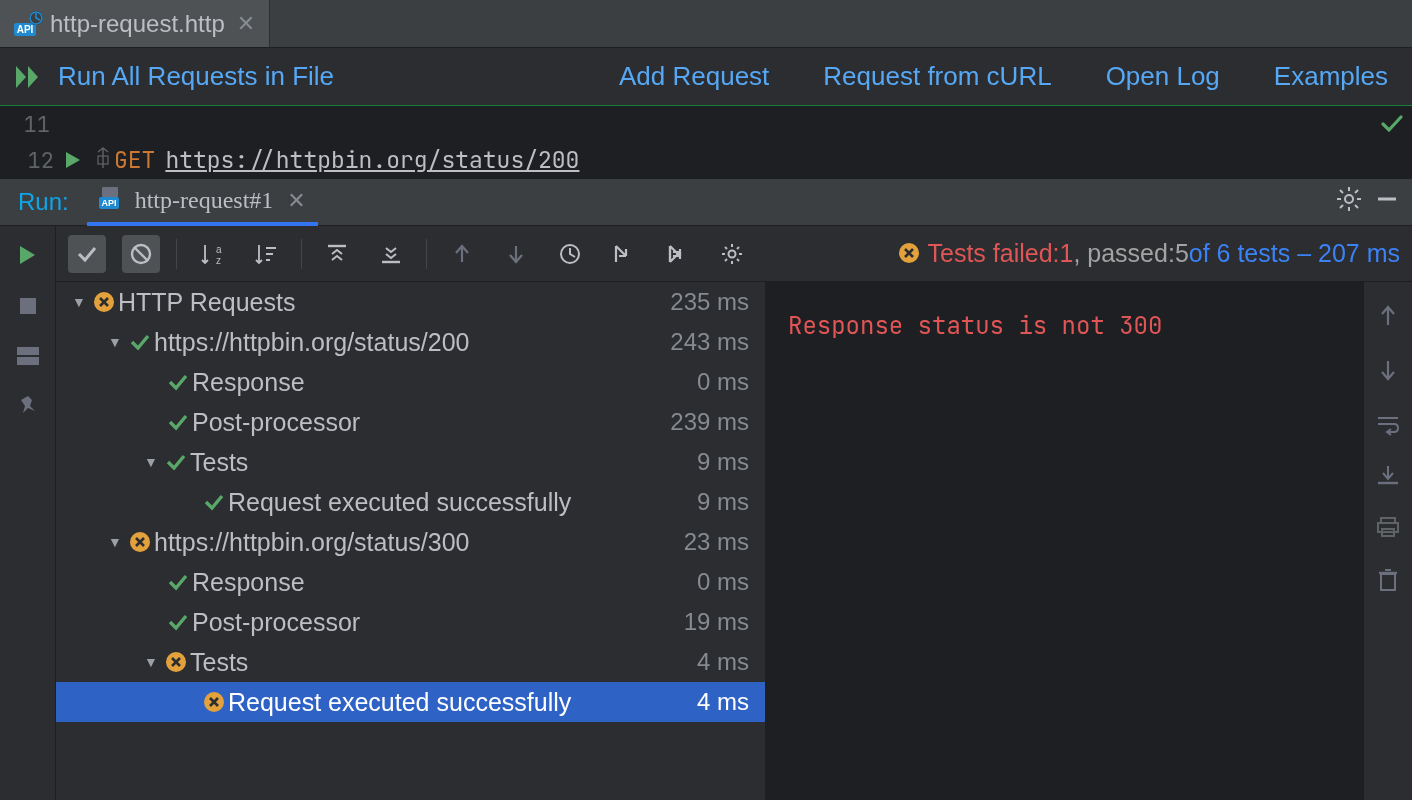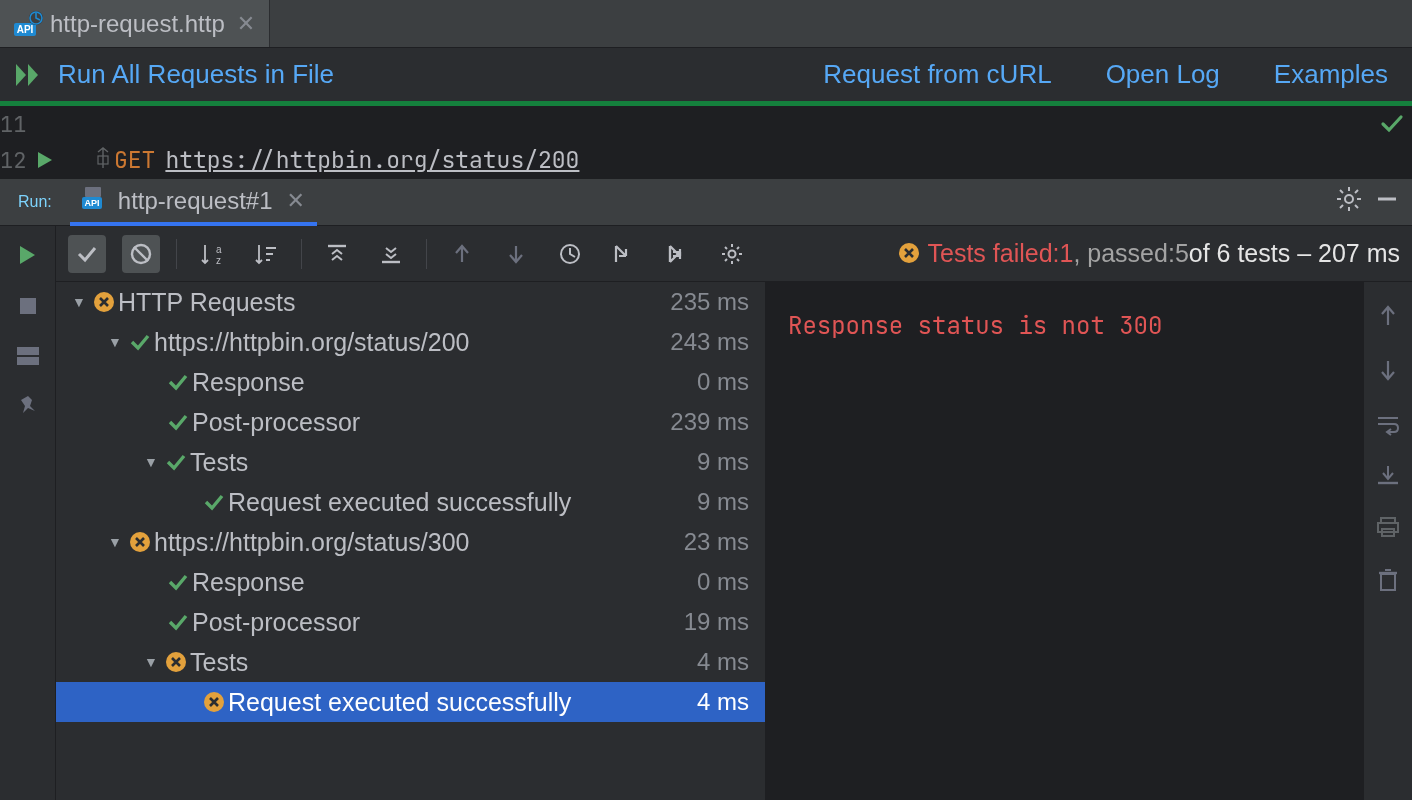--- a/index.html
+++ b/index.html
@@ -36,42 +36,42 @@
   .api-icon svg { display:block; }
   .tab-name { font-size: 24px; color:#bcbec4; }
   .close-x { font-size: 22px; color:#868a91; margin-left:4px; cursor:pointer;}
   .action-bar {
     height: 58px;
     background: #2b2d30;
     display: flex;
     align-items: center;
     padding-left: 14px;
     gap: 14px;
-    border-bottom: 5px solid #15803d;
+    border-bottom: 1px solid #15803d;
   }
   .run-all-icon svg { display:block; }
   .action-link { color:#56a8f5; font-size:26px; cursor:pointer; }
   .action-bar-spacer { flex:1; }
   .editor-body {
     height: 72px;
     background: #1e1f22;
     display:flex;
     align-items:flex-start;
     padding-top:0;
   }
   .gutter {
     width: 90px;
     display:flex;
     flex-direction:column;
     color:#606366;
     font-family: "JetBrains Mono","Consolas",monospace;
     font-size:22px;
     text-align:right;
   }
-  .gutter-row { height:36px; display:flex; align-items:center; gap:10px; padding-right:8px;}
+  .gutter-row { height:36px; display:flex; align-items:center; justify-content:flex-end; gap:10px; padding-right:8px;}
   .run-gutter-icon svg{display:block;}
   .code-area {
     flex:1;
     font-family:"JetBrains Mono","Consolas",monospace;
     font-size:23px;
     padding-top:0;
     position:relative;
   }
   .code-line { height:36px; display:flex; align-items:center; gap:0px; padding-left:6px;}
   .code-line.line12 { margin-top:0; }
@@ -81,27 +81,27 @@
   .editor-right-gutter{width:40px; display:flex; justify-content:center; padding-top:6px;}
   .check-green svg{display:block;}
   .run-panel-header{
     height:48px;
     background:#3c3f41;
     display:flex;
     align-items:center;
     border-top:1px solid #1e1f22;
     border-bottom:1px solid #1e1f22;
   }
-  .run-label{ color:#7dd3fc; font-size:16px; padding:0 18px;}
+  .run-label{ color:#0ea5e9; font-size:24px; padding:0 18px;}
   .run-tab{
     display:flex; align-items:center; gap:10px; height:100%;
     padding:0 12px; border-bottom:4px solid #3574f0; margin-bottom:-1px;
     cursor:pointer;
   }
-  .run-tab-name{ font-size:24px; color:#bcbec4;}
+  .run-tab-name{ font-size:24px; color:#bcbec4;font-family:Liberation Serif, serif;}
   .run-header-spacer{flex:1;}
   .gear-icon,.min-icon{ margin-right:14px; cursor:pointer;}
   .run-panel-body{
     display:flex;
     height: calc(800px - 48px - 58px - 72px - 48px);
     background:#2b2d30;
   }
   .left-rail{
     width:56px;
     display:flex;
@@ -134,21 +134,21 @@
   .tb-sep{ width:1px;height:30px;background:#43454a;}
   .test-summary{
     margin-left:auto;
     display:flex;
     gap:0;
     font-size:25px;
     align-items:baseline;
   }
   .fail-text{color:#e05555;}
   .pass-count{color:#a3a3a3;}
-  .dim-text{color:#e5e5e5;}
+  .dim-text{color:#3b82f6;}
   .content-row{flex:1; display:flex; min-height:0;}
   .tree-pane{
     width:710px;
     overflow:auto;
     border-right:1px solid #1e1f22;
     font-size:25px;
   }
   .tree-row{
     height:40px;
     display:flex;
@@ -204,20 +204,21 @@
 
 <div class="action-bar">
   <span class="run-all-icon">
     <svg width="30" height="26">
         <path d="M2 2 L12 13 L2 24 Z" fill="#59a869"></path>
         <path d="M14 2 L24 13 L14 24 Z" fill="#59a869"></path>
       </svg>
   </span>
   <span class="action-link">Run All Requests in File</span>
   <span class="action-bar-spacer"></span>
+  <span class="action-link">Add Request</span>
   <span style="width:26px"></span>
   <span class="action-link">Request from cURL</span>
   <span style="width:26px"></span>
   <span class="action-link">Open Log</span>
   <span style="width:26px"></span>
   <span class="action-link" style="margin-right:24px;">Examples</span>
 </div>
 
 <div class="editor-body">
   <div class="gutter">

